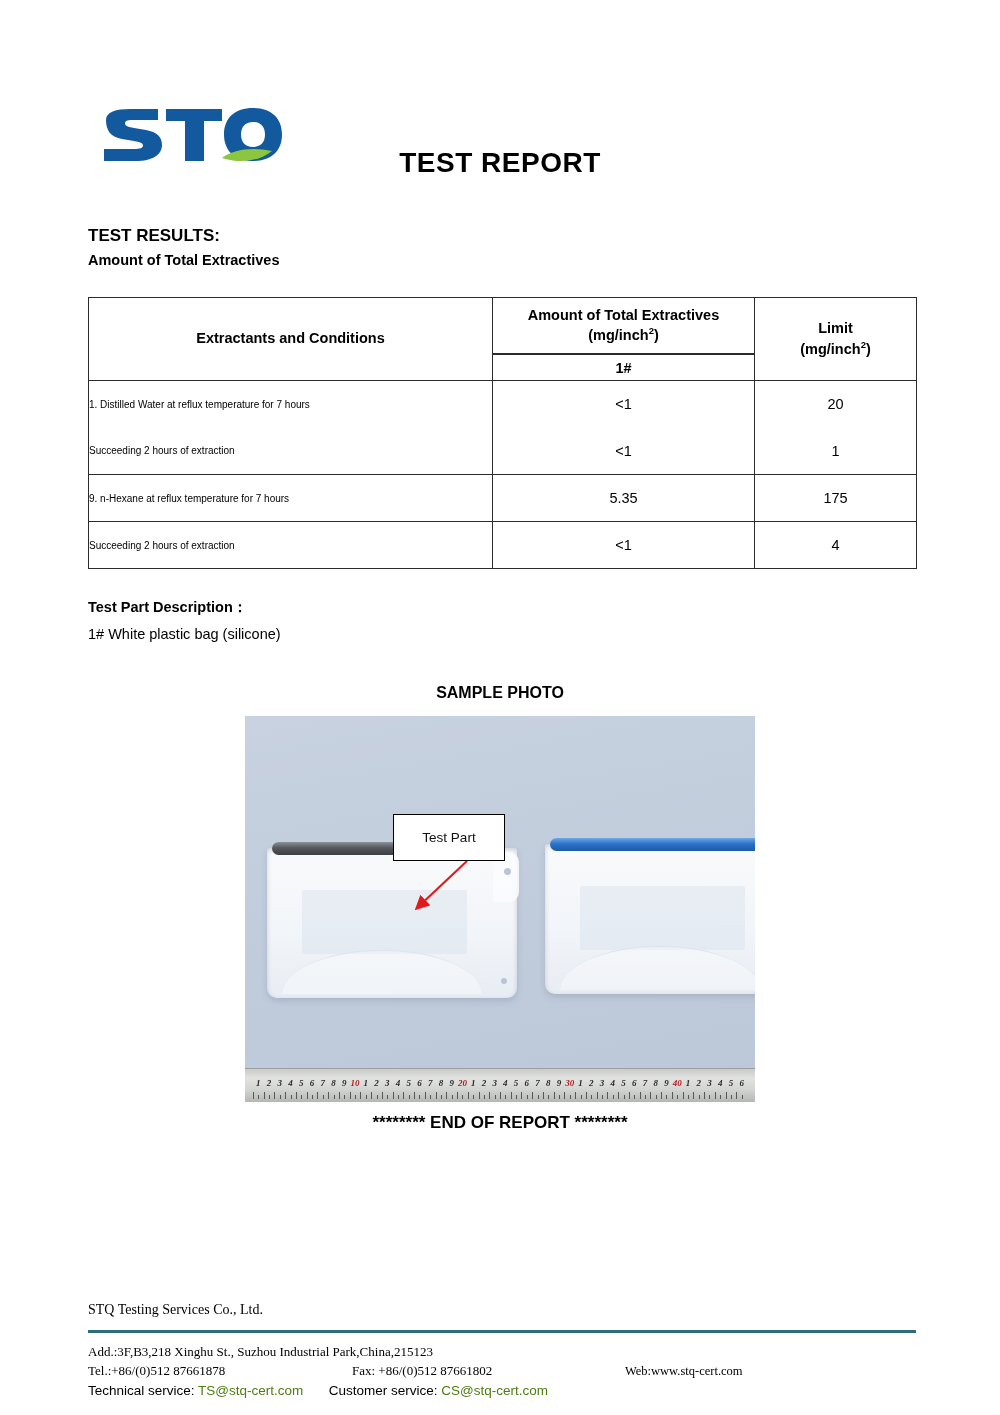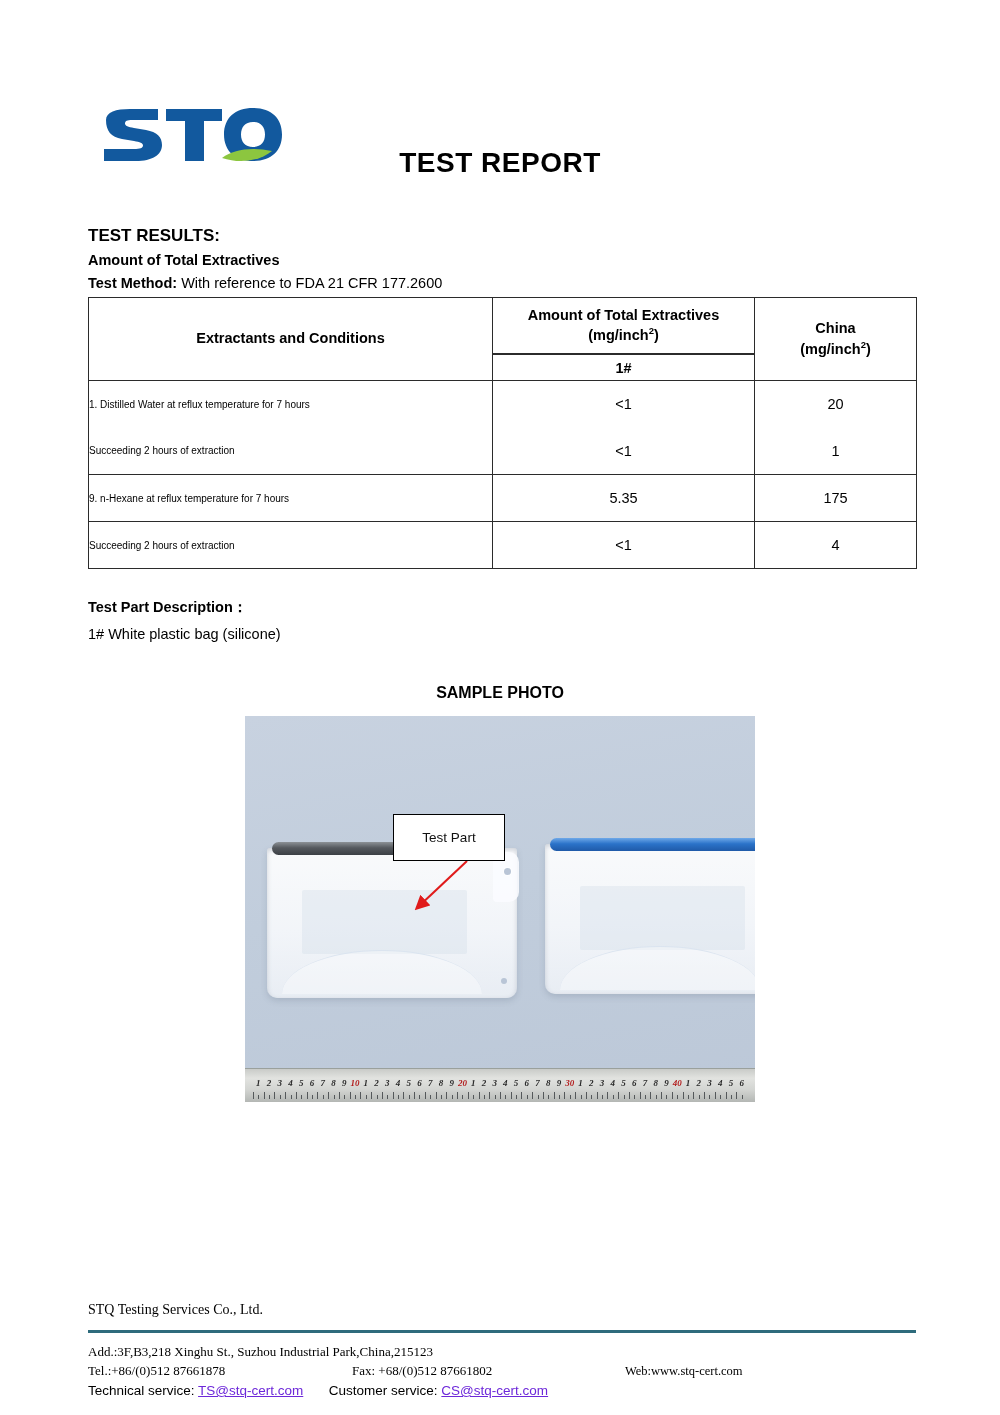--- a/index.html
+++ b/index.html
@@ -139,21 +139,21 @@
   .f-addr { position:absolute; left:88px; top:1328px; font-size:13px;
             font-family:"Liberation Serif", serif; line-height:1.55; }
   .f-tel  { position:absolute; left:88px;  top:1349px; font-size:13px;
             font-family:"Liberation Serif", serif; }
   .f-fax  { position:absolute; left:352px; top:1349px; font-size:13px;
             font-family:"Liberation Serif", serif; }
   .f-web  { position:absolute; left:625px; top:1350px; font-size:12.5px;
             font-family:"Liberation Serif", serif; }
   .f-svc  { position:absolute; left:88px; top:1369px; font-size:13.5px; }
   .f-svc .lbl { color:#000; }
-  .f-svc a, .f-svc .mail { color:#6d28d9; text-decoration:underline; }
+  .f-svc a, .f-svc .mail { color:#4d7c0f; }
   .f-svc .gap { display:inline-block; width:18px; }
 </style>
 </head>
 <body>
 
 <div class="page">
 
   <div class="logo">
     <svg width="185" height="62" viewBox="0 0 185 62" aria-hidden="true">
       <g fill="#12599e">
@@ -169,44 +169,40 @@
       </g>
       <path d="M122 52 C134 43, 152 41, 172 45 C160 55, 140 58, 122 52 Z" fill="#8cc63f"></path>
     </svg>
   </div>
 
   <div class="doc-title">TEST REPORT</div>
 
 
   <div class="h-results">TEST RESULTS:</div>
   <div class="h-amount">Amount of Total Extractives</div>
-  <div class="h-method">
-    <b>Test Method:</b>
-    <span>With reference to FDA 21 CFR 177.2600</span>
-  </div>
 
   <table class="tbl">
     <colgroup>
         <col class="c1">
         <col class="c2">
         <col class="c3">
       </colgroup>
     <tbody>
       <tr>
         <th class="th-main extr-head" rowspan="2">Extractants and Conditions</th>
         <th class="amt-wrap">
           <div class="amt-top">
             <div>
               <span>Amount of Total Extractives</span><br>
               <span>(mg/inch</span><sup>2</sup><span>)</span>
             </div>
           </div>
         </th>
         <th class="th-main extr-head" rowspan="2">
-          <span>China</span><br>
+          <span>Limit</span><br>
           <span>(mg/inch</span><sup>2</sup><span>)</span>
         </th>
       </tr>
       <tr>
         <td class="th-sub no-top">1#</td>
       </tr>
 
       <tr>
         <td class="r-label no-bot">1. Distilled Water at reflux temperature for 7 hours</td>
         <td class="r-val   no-bot">&lt;1</td>
@@ -409,26 +405,27 @@
           <span class="num" style="left: 485.891px;">5</span>
           <i class="tk" style="left: 480.522px; height: 7px;"></i>
           <i class="tk" style="left: 485.891px; height: 4px;"></i>
           <span class="num" style="left: 496.63px;">6</span>
           <i class="tk" style="left: 491.261px; height: 7px;"></i>
           <i class="tk" style="left: 496.63px; height: 4px;"></i>
         </div>
     </div>
   </div>
 
+  <div class="end">******** END OF REPORT ********</div>
 
   <div class="f-company">STQ Testing Services Co., Ltd.</div>
   <div class="f-rule"></div>
   <div class="f-addr">Add.:3F,B3,218 Xinghu St., Suzhou Industrial Park,China,215123</div>
   <div class="f-tel">Tel.:+86/(0)512 87661878</div>
-  <div class="f-fax">Fax: +68/(0)512 87661802</div>
+  <div class="f-fax">Fax: +86/(0)512 87661802</div>
   <div class="f-web">Web:www.stq-cert.com</div>
   <div class="f-svc">
     <span class="lbl">Technical service:</span>
     <span class="mail">TS@stq-cert.com</span>
     <span class="gap"></span>
     <span class="lbl">Customer service:</span>
     <span class="mail">CS@stq-cert.com</span>
   </div>
 
 </div>

